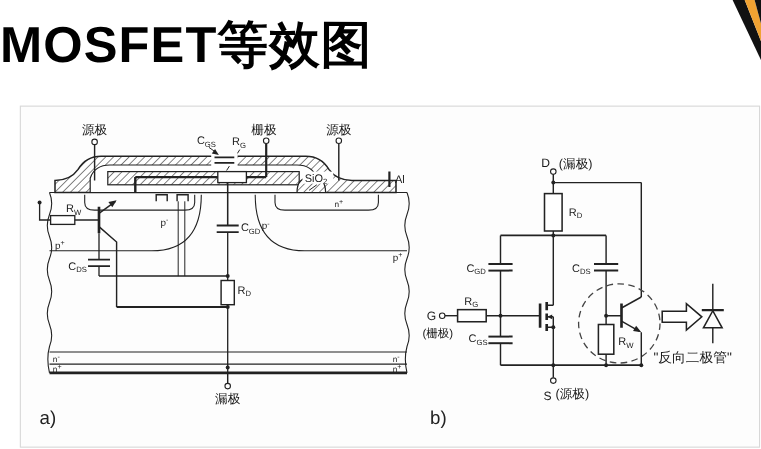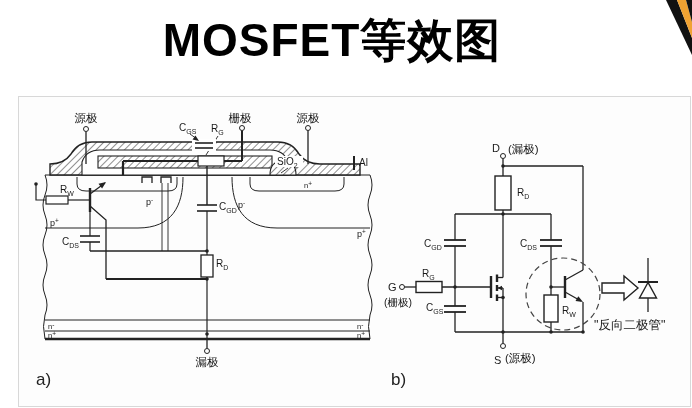--- a/index.html
+++ b/index.html
@@ -2,21 +2,21 @@
 <html><head>
 <meta charset="utf-8">
 <style>
   html,body{margin:0;padding:0;}
   body{
     width:692px;height:408px;position:relative;overflow:hidden;
     background:#ffffff;
     font-family:"Liberation Sans","DejaVu Sans",sans-serif;
   }
   .slide-title{
-    position:absolute;left:0;top:10px;width:664px;text-align:center;
+    position:absolute;left:0;top:10px;width:664px;
     font-size:46px;font-weight:600;color:#000;letter-spacing:1px;
     font-family:"Liberation Sans","DejaVu Sans",sans-serif;
   }
   .panel{
     position:absolute;left:18px;top:96px;width:673px;height:311px;
     background:#fdfdfd;border:1px solid #d8d8d8;box-sizing:border-box;
   }
   .fig{position:absolute;}
   .caption{position:absolute;font-size:17px;color:#222;}
   .corner-art{position:absolute;right:0;top:0;}

